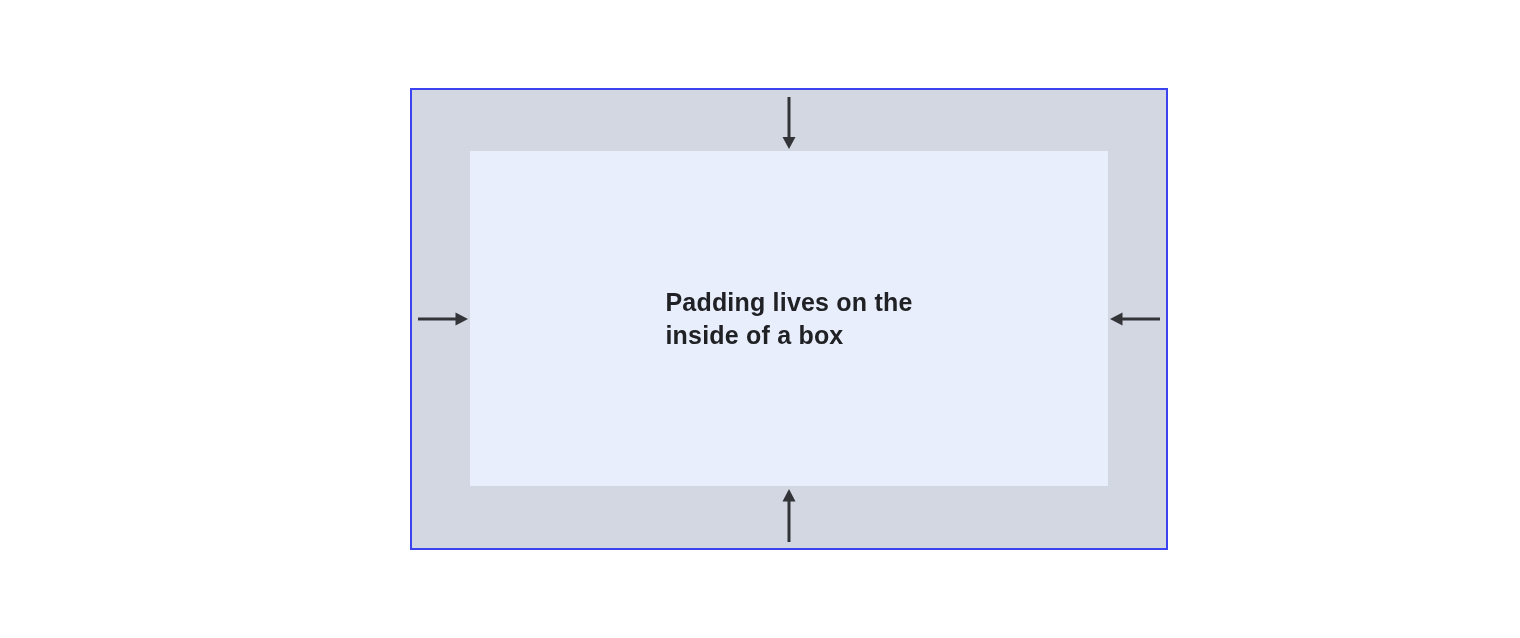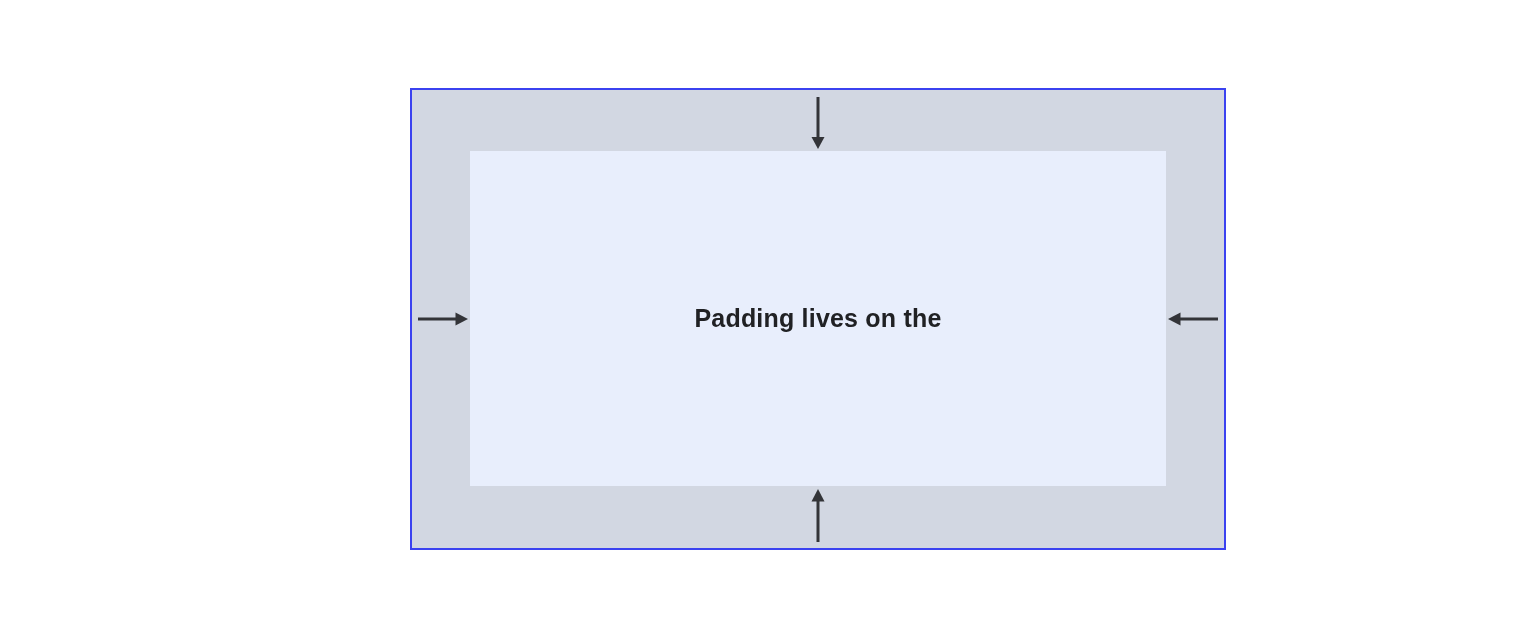--- a/index.html
+++ b/index.html
@@ -18,21 +18,21 @@
     overflow: hidden;
   }
   .canvas {
     position: relative;
     width: 1520px; height: 638px;
     background: var(--page-bg);
   }
   .outer-box {
     position: absolute;
     left: 410px; top: 88px;
-    width: 816px; height: 462px;
+    width: 758px; height: 462px;
     background: var(--padding-bg);
     border: 2px solid var(--box-border);
     padding: 61px 58px 62px 58px;
   }
   .content-box {
     width: 100%; height: 100%;
     background: var(--content-bg);
     display: flex;
     align-items: center;
     justify-content: center;
@@ -87,17 +87,18 @@
     <span class="arrow arrow-right">
       <svg width="50" height="16" viewBox="0 0 50 16" xmlns="http://www.w3.org/2000/svg">
         <line x1="50" y1="8" x2="11" y2="8"></line>
         <path d="M0 8 L12.5 1.5 L12.5 14.5 Z"></path>
       </svg>
     </span>
 
     <div class="content-box">
       <div class="label">
         <span>Padding lives on the</span><br>
+        <span>inside of a box</span>
       </div>
     </div>
 
   </div>
 </div>
 
 </body></html>

